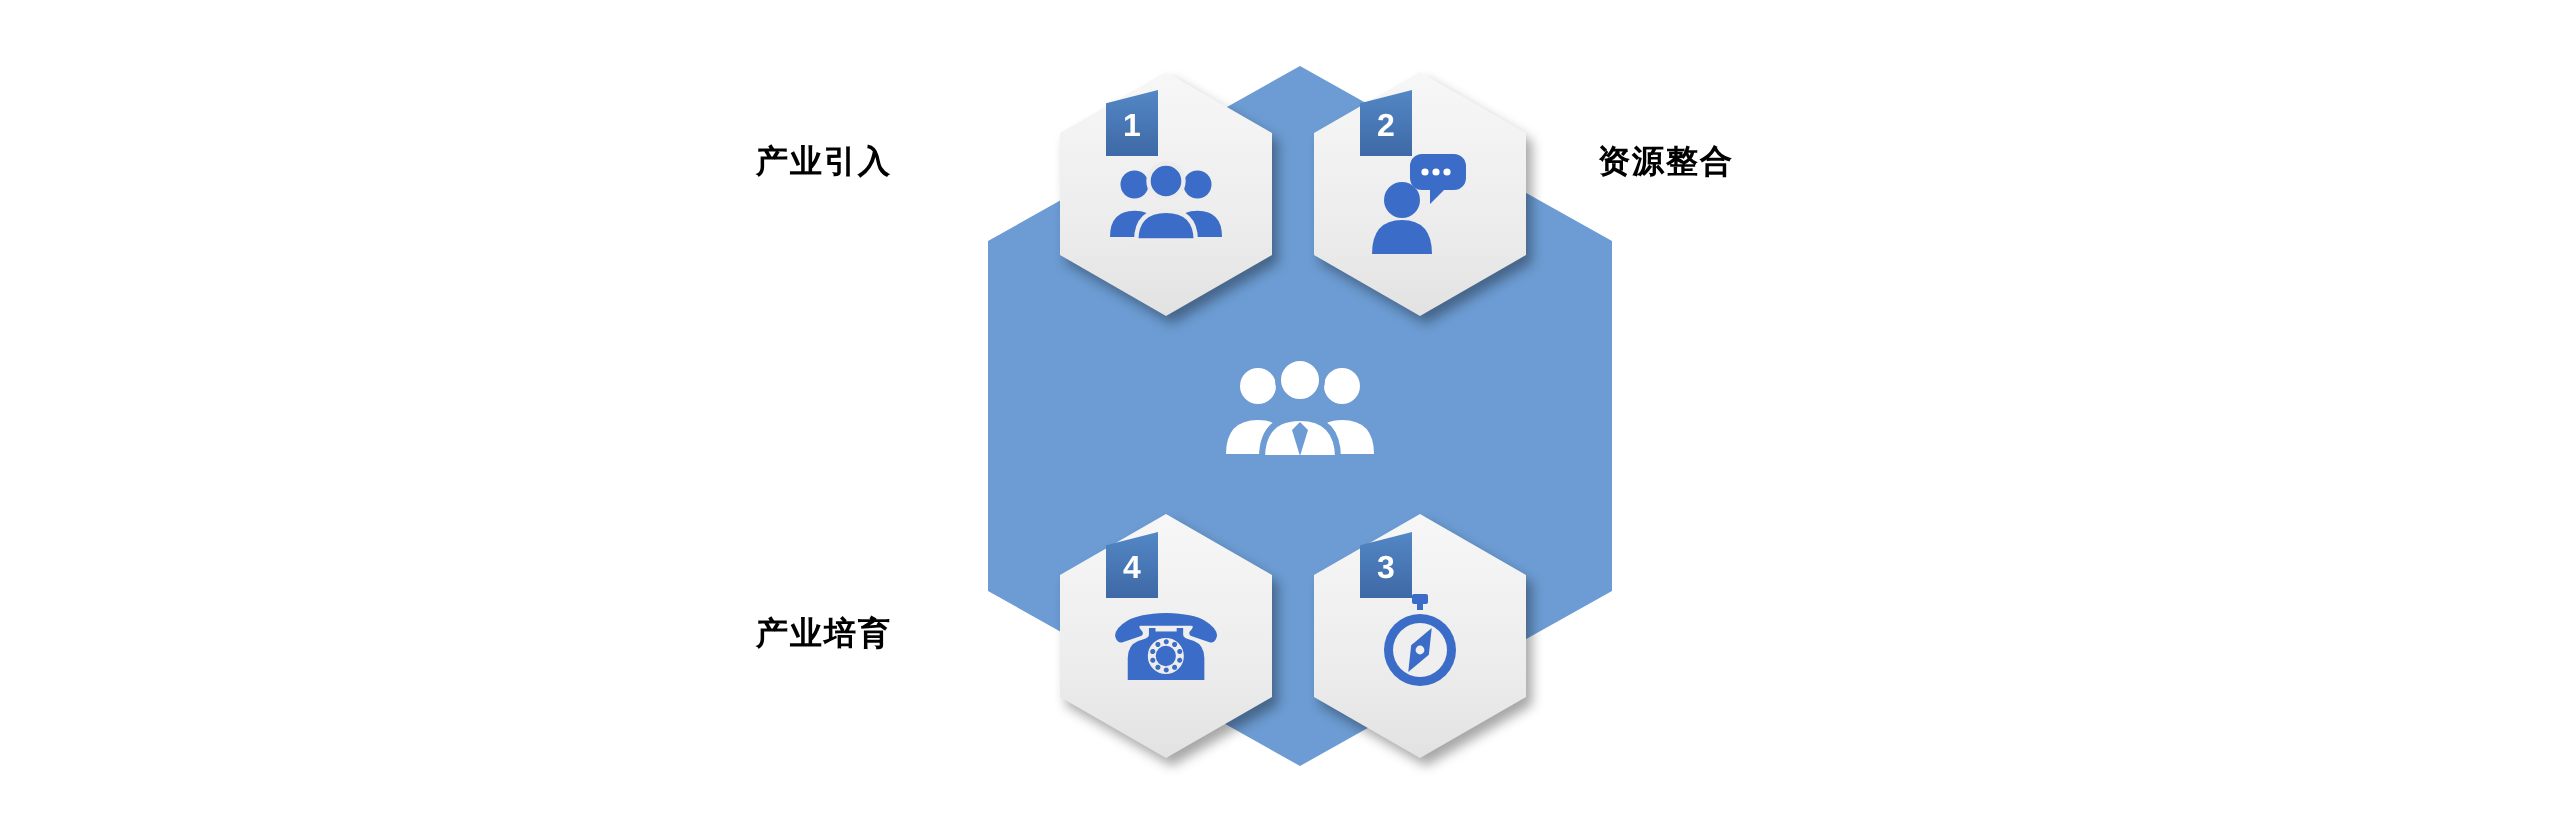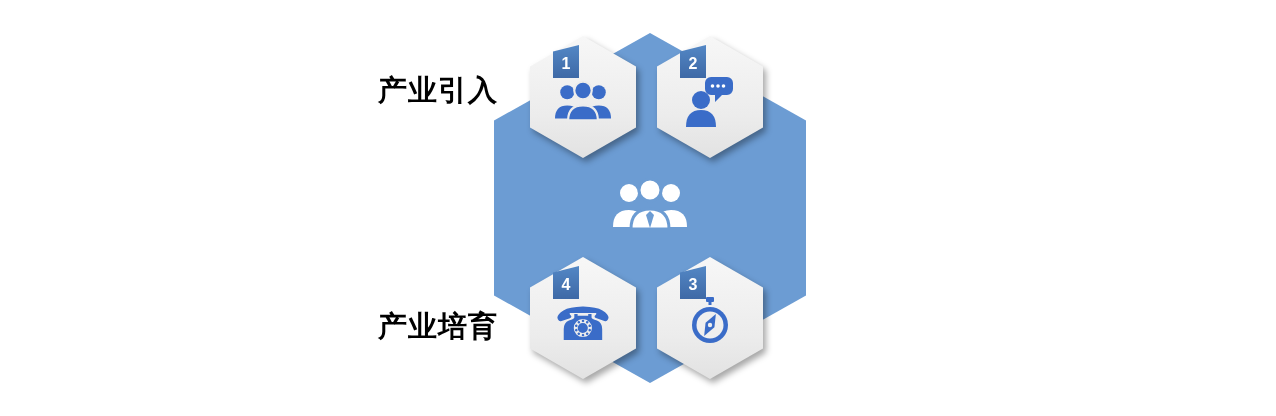--- a/index.html
+++ b/index.html
@@ -71,21 +71,21 @@
     align-items: center;
     justify-content: center;
     padding-top: 4px;
     box-sizing: border-box;
     z-index: 3;
   }
 
   
   .label {
     position: absolute;
-    font-size: 29px;
+    font-size: 16px;
     font-weight: bold;
     color: #000000;
     letter-spacing: 1px;
     white-space: nowrap;
     z-index: 4;
   }
   .label-1 { left: 378px; top: 71px; }
   .label-2 { left: 799px; top: 71px; }
   .label-3 { left: 799px; top: 307px; }
   .label-4 { left: 378px; top: 307px; }
@@ -181,15 +181,16 @@
   <div class="hex-node node-4">
     <div class="hex-body">
       <span class="icon-holder">
         <span class="phone-glyph">☎</span>
       </span>
     </div>
     <div class="badge">4</div>
   </div>
 
   <div class="label label-1">产业引入</div>
+  <div class="label label-2">资源整合</div>
   <div class="label label-4">产业培育</div>
 
 </div>
 
 </body></html>

